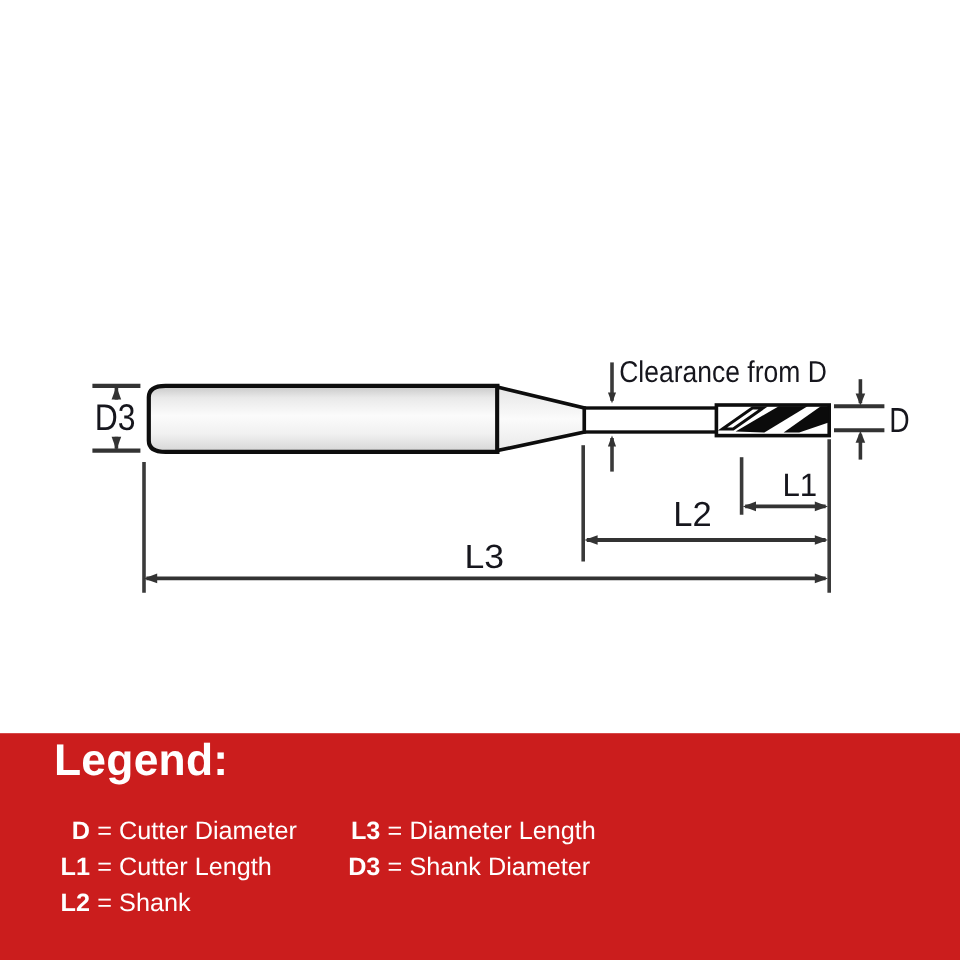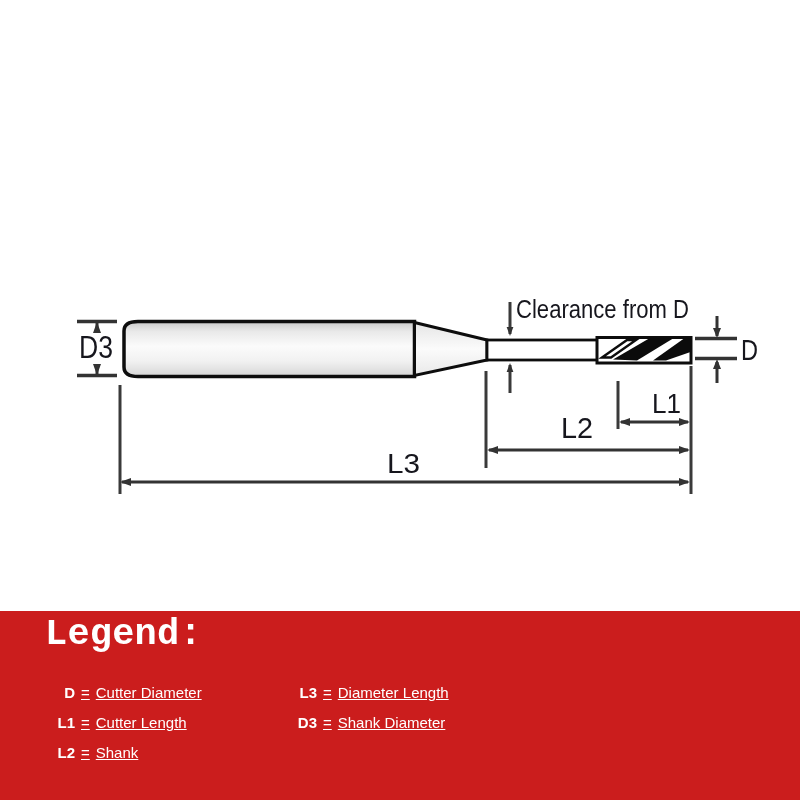--- a/index.html
+++ b/index.html
@@ -14,30 +14,29 @@
     font-family:"Liberation Sans", sans-serif;
     font-weight:400;
   }
   
   #legend{
     position:absolute;left:0;top:611px;width:800px;height:189px;
     background:#CB1D1D;color:#ffffff;
   }
   #legend-title{
     position:absolute;left:45px;top:2px;
-    font-size:37px;font-weight:700;letter-spacing:.2px;font-family:Liberation Mono, monospace;
+    font-size:37px;font-weight:700;letter-spacing:.2px;
   }
   #legend-grid{
     position:absolute;left:46px;top:69px;
     display:grid;
     grid-template-columns:242px auto;
     grid-template-rows:repeat(3,30px);
     grid-auto-flow:column;
-    font-size:15px;
-    text-decoration:underline;
+    font-size:21px;
   }
   .entry{white-space:nowrap;line-height:26px;}
   .term{font-weight:700;display:inline-block;min-width:29px;text-align:right;}
   .eq{margin:0 6px;font-weight:400;}
   .def{font-weight:400;}
 </style>
 </head>
 <body>
 
 <div id="stage">

